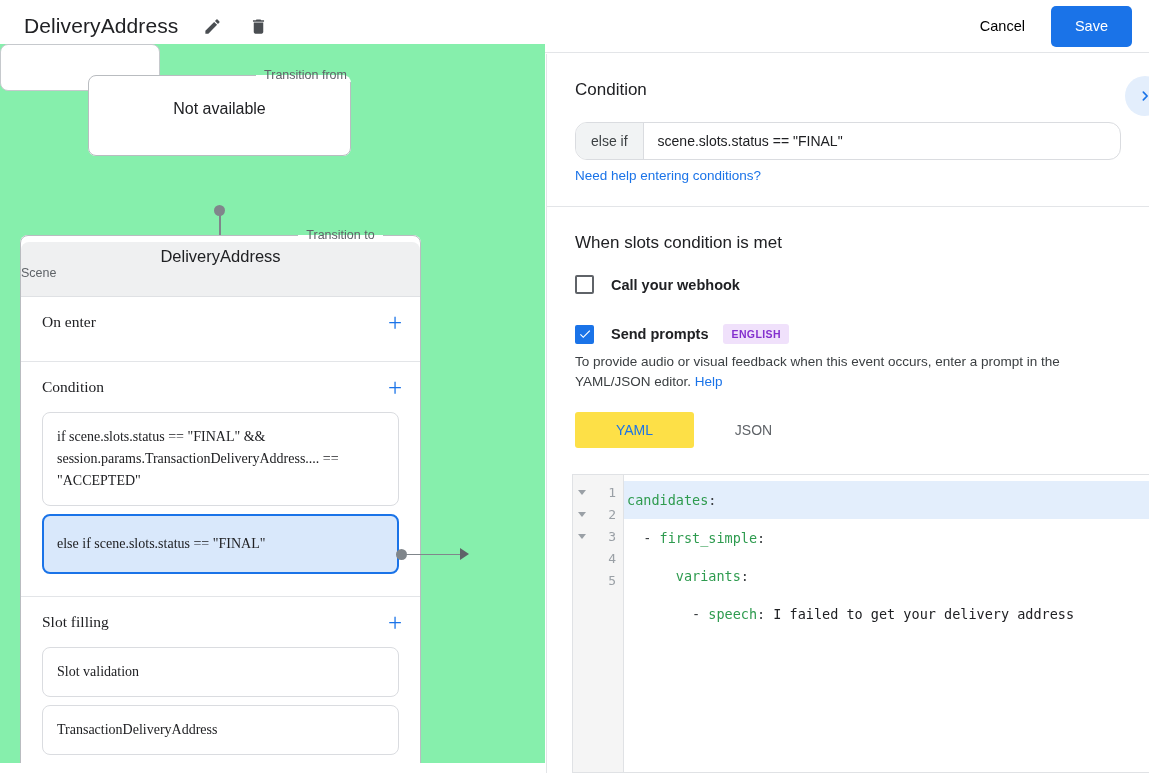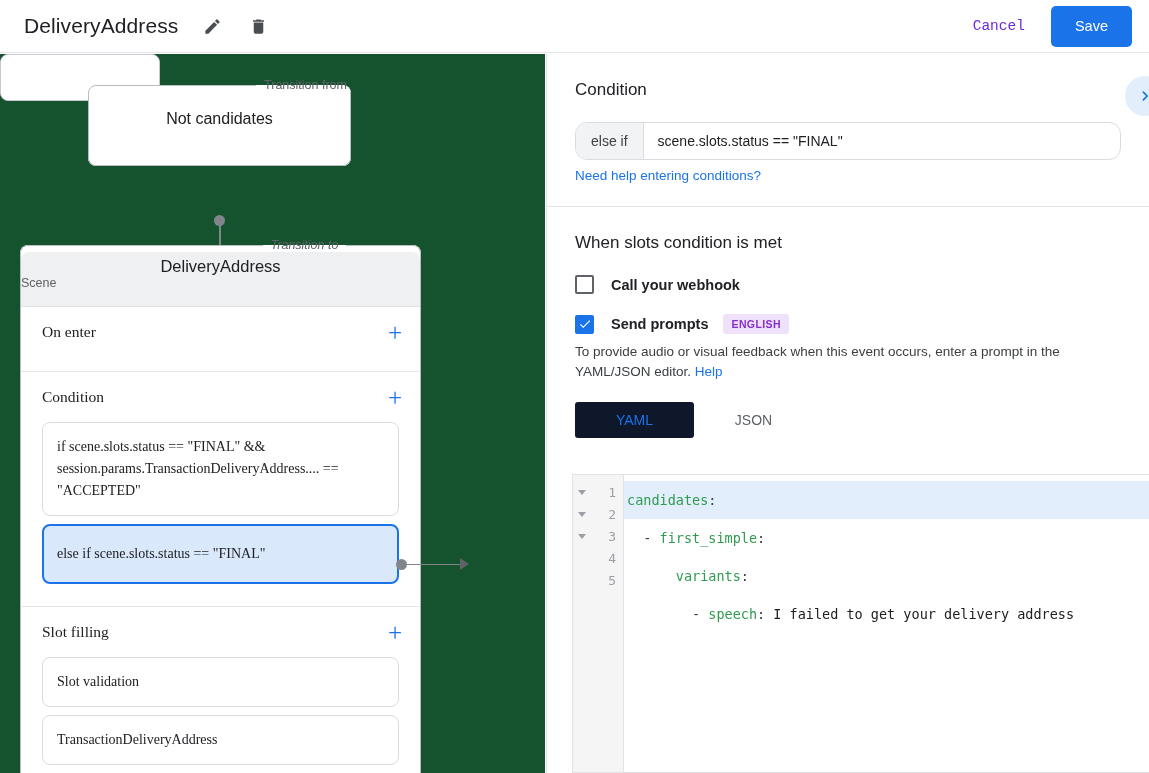--- a/index.html
+++ b/index.html
@@ -30,42 +30,42 @@
   .hdr-icon {
     margin-left: 22px;
     width: 24px; height: 24px;
     display: flex; align-items: center; justify-content: center;
     cursor: pointer;
   }
   .hdr-icon svg { display: block; }
   .spacer { flex: 1 1 auto; }
   .btn-cancel {
     font-size: 14.5px; font-weight: 500;
-    color: #6d28d9;
+    color: #000000;
     background: transparent; border: none;
     padding: 9px 14px; border-radius: 4px;
     cursor: pointer;
-    font-family: Liberation Mono, monospace;
+    font-family: Liberation Sans, sans-serif;
   }
   .btn-save {
     margin-left: 12px; margin-right: 17px;
     font-size: 14.5px; font-weight: 500;
     color: #ffffff;
     background: #1a73e8;
     border: none; border-radius: 5px;
     padding: 0 24px; height: 41px;
     cursor: pointer;
     font-family: inherit;
   }
 
   
   .canvas {
-    position: absolute; left: 0; top: 54px;
+    position: absolute; left: 0; top: 44px;
     width: 545px; height: 719px;
-    background: #14532d;
+    background: #86efac;
     overflow: hidden;
   }
 
   
   .fs {
     position: absolute;
     border: 1px solid #b9bcc0;
     border-radius: 8px;
     margin: 0; padding: 0;
     background: #ffffff;
@@ -114,21 +114,21 @@
     border-left: 9px solid #5f6368;
   }
 
   
   #node-to {
     left: 20px; top: 184px;
     width: 401px; height: 560px;
     background: #ffffff;
     overflow: hidden;
   }
-  #node-to legend { margin-left: 84px; font-style: italic; }
+  #node-to legend { margin-left: 120px; }
   .scene-head {
     background: #eff0f1;
     padding: 10px 0 16px 0;
     margin-top: -5px;
     border-bottom: 1px solid #dfe1e4;
   }
   .scene-name {
     text-align: center;
     font-size: 16.5px; color: #202124;
   }
@@ -229,21 +229,21 @@
   .chev-btn {
     position: absolute;
     right: -16px; top: 22px;
     width: 40px; height: 40px;
     border-radius: 50%;
     background: #e3eefc;
     display: flex; align-items: center; justify-content: center;
     cursor: pointer;
   }
 
-  .cbrow { display: flex; align-items: center; margin-bottom: 20px; }
+  .cbrow { display: flex; align-items: center; margin-bottom: 30px; }
   .cbox {
     width: 19px; height: 19px;
     border: 2px solid #5f6368;
     border-radius: 2px;
     background: #ffffff;
     flex: 0 0 auto;
     cursor: pointer;
   }
   .cbox.on {
     background: #1a73e8; border-color: #1a73e8;
@@ -269,21 +269,21 @@
   }
   .helptext a { color: #1a73e8; text-decoration: none; cursor: pointer; }
 
   .tabs { display: flex; margin-bottom: 0; }
   .tab {
     width: 119px; height: 36px;
     display: flex; align-items: center; justify-content: center;
     font-size: 14px; color: #5f6368;
     cursor: pointer; border-radius: 3px;
   }
-  .tab.active { background: #0f172a; color: #1a73e8; font-weight: 500; }
+  .tab.active { background: #fde047; color: #1a73e8; font-weight: 500; }
 
   .editor {
     position: absolute;
     left: 572px; top: 474px;
     width: 577px; height: 299px;
     border: 1px solid #e0e2e5;
     border-right: none;
     background: #ffffff;
     overflow: hidden;
     display: flex;
@@ -353,21 +353,21 @@
   <div class="spacer"></div>
 
   <button class="btn-cancel">Cancel</button>
   <button class="btn-save">Save</button>
 </div>
 
 <div class="canvas">
 
   <fieldset class="fs" id="node-from">
     <legend>Transition from</legend>
-    <div class="from-label">Not candidates</div>
+    <div class="from-label">Not available</div>
   </fieldset>
 
   <div class="conn-dot" style="left:214px; top:161px;"></div>
   <div class="conn-line" style="left:219px; top:166px; width:1.5px; height:44px;"></div>
   <div class="arrow-down" style="left:214px; top:208px;"></div>
 
   <fieldset class="fs" id="node-to">
     <legend>Transition to</legend>
 
     <div class="scene-head">

